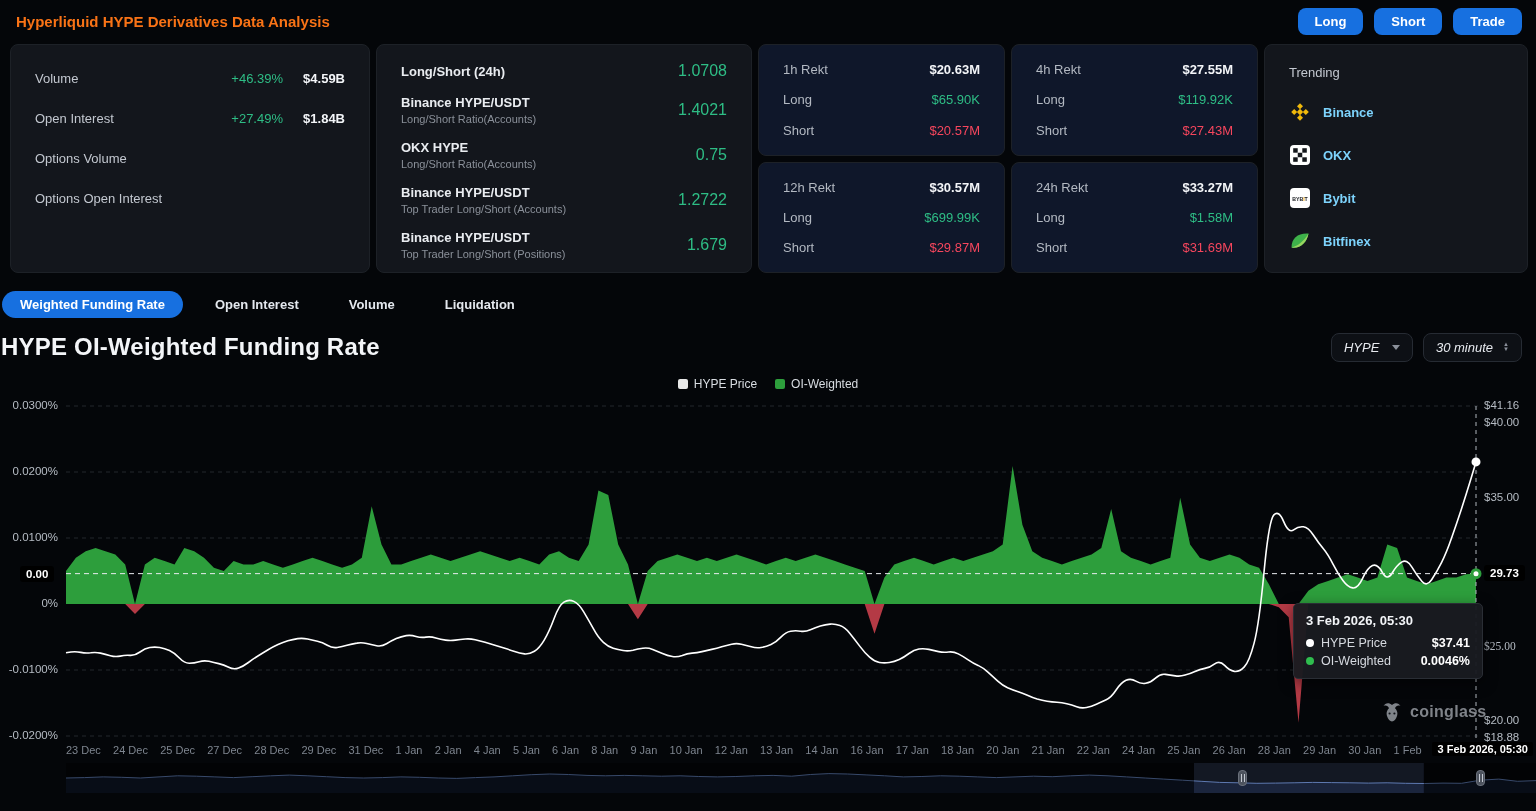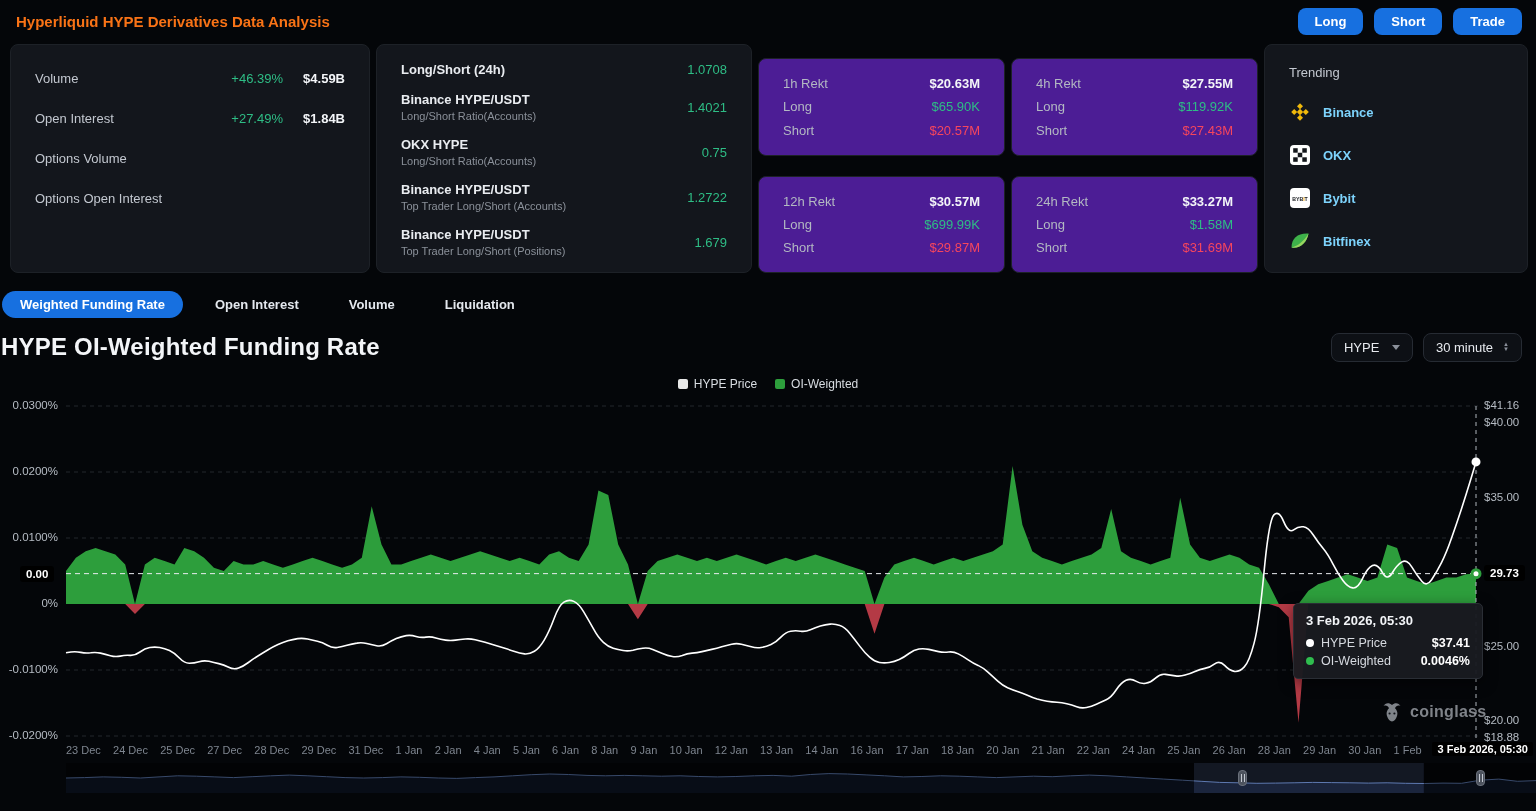--- a/index.html
+++ b/index.html
@@ -20,24 +20,24 @@
   .card.stats { width:360px; padding:26px 24px; display:flex; flex-direction:column; gap:25px; }
   .stat-row { display:flex; align-items:center; font-size:13px; }
   .stat-label { color:#c3c8d0; flex:1; }
   .stat-change { color:#2ebd85; width:70px; text-align:right; }
   .stat-value { color:#f3f5f8; font-weight:700; width:62px; text-align:right; }
   .card.ratios { width:376px; padding:17px 24px; display:flex; flex-direction:column; justify-content:space-between;gap:15px; }
   .ratio-row { display:flex; align-items:center; }
   .ratio-titles { flex:1; }
   .ratio-title { font-size:13px; font-weight:700; color:#e9ecf0; }
   .ratio-sub { font-size:11px; color:#8a9099; margin-top:3px; }
-  .ratio-value { font-size:13px; color:#2ebd85;margin-left:48px; }
+  .ratio-value { font-size:16px; color:#2ebd85;margin-left:48px; }
   .rekt-grid { width:500px; display:grid; grid-template-columns:1fr 1fr; grid-template-rows:1fr 1fr; gap:6px; }
-  .rekt-card { background:#4c1d95; border:1px solid #1d2127; border-radius:8px; padding:17px 24px;
-    display:flex; flex-direction:column; justify-content:space-between;margin-top:14px; }
+  .rekt-card { background:#0f172a; border:1px solid #1d2127; border-radius:8px; padding:17px 24px;
+    display:flex; flex-direction:column; justify-content:space-between; }
   .rekt-row { display:flex; justify-content:space-between; font-size:13px; }
   .rekt-row .lbl { color:#b3b9c2; }
   .rekt-row .val-total { color:#f3f5f8; font-weight:700; }
   .rekt-row .val-long { color:#2ebd85; }
   .rekt-row .val-short { color:#f6465d; }
   .card.trending { flex:1; padding:20px 24px; }
   .trending-title { font-size:13px; color:#c3c8d0; margin-bottom:6px; }
   .trend-item { display:flex; align-items:center; gap:12px; margin-top:21px; cursor:pointer; }
   .trend-name { font-size:13px; font-weight:700; color:#7dd3fc; }
   .trend-ico { width:22px; height:22px; display:inline-flex; }
@@ -45,21 +45,21 @@
   
   .tabs-row { display:flex; align-items:center; gap:14px; margin:17px 0 0 2px; height:28px; }
   .tab { font-size:13px; font-weight:700; color:#e4e8ee; padding:6px 18px; border-radius:999px; cursor:pointer; }
   .tab.active { background:#1770e0; color:#fff; }
 
   
   .section-head { display:flex; align-items:center; justify-content:space-between; margin:13px 14px 0 1px; height:32px; }
   .section-head h2 { font-size:24px; font-weight:700; color:#f3f5f8; letter-spacing:.2px; }
   .selects { display:flex; gap:10px; }
   .select-box { display:flex; align-items:center; gap:10px; background:#0d1015; border:1px solid #262b33;
-    border-radius:8px; padding:6px 12px; font-size:13px; color:#e6e9ee; cursor:pointer; min-width:82px; justify-content:space-between; }
+    border-radius:8px; padding:6px 12px; font-size:13px; color:#e6e9ee; cursor:pointer; min-width:82px; justify-content:space-between;font-style:italic; }
   .caret-down { width:0; height:0; border-left:4px solid transparent; border-right:4px solid transparent; border-top:5px solid #8a909a; }
   .caret-ud { display:flex; flex-direction:column; line-height:5px; font-size:6px; color:#8a909a; }
 
   
   .chart-area { position:relative; height:441px; margin-top:8px; }
   .legend { position:absolute; top:6px; left:0; width:100%; display:flex; justify-content:center; gap:18px; }
   .legend-item { display:flex; align-items:center; gap:6px; font-size:12px; color:#d9dde2; cursor:pointer; }
   .legend-swatch { width:10px; height:10px; border-radius:2px; }
   #chart-svg { position:absolute; left:0; top:25px; }
   .ylabel { position:absolute; font-size:11.5px; color:#b6bcc4; }
@@ -325,21 +325,21 @@
     <div id="y-labels">
         <span class="ylabel left" style="left: 0px; top: 28px;">0.0300%</span>
         <span class="ylabel left" style="left: 0px; top: 94px;">0.0200%</span>
         <span class="ylabel left" style="left: 0px; top: 160px;">0.0100%</span>
         <span class="ylabel left" style="left: 0px; top: 226px;">0%</span>
         <span class="ylabel left" style="left: 0px; top: 292px;">-0.0100%</span>
         <span class="ylabel left" style="left: 0px; top: 358px;">-0.0200%</span>
         <span class="ylabel" style="left: 1484px; top: 28px; text-align: right;">$41.16</span>
         <span class="ylabel" style="left: 1484px; top: 45.2855px;">$40.00</span>
         <span class="ylabel" style="left: 1484px; top: 119.792px;">$35.00</span>
-        <span class="ylabel" style="left: 1484px; top: 268.804px;">$25.00</span>
+        <span class="ylabel" style="left: 1484px; top: 268.804px; font-family: Liberation Serif, serif;">$25.00</span>
         <span class="ylabel" style="left: 1484px; top: 343.311px;">$20.00</span>
         <span class="ylabel" style="left: 1484px; top: 360px;">$18.88</span>
       </div>
     <div class="badge" style="left:20px; top:195px;">0.00</div>
     <div class="badge" style="left:1484px; top:194px;">29.73</div>
     <div class="xaxis" id="xaxis">
         <span>23 Dec</span>
         <span>24 Dec</span>
         <span>25 Dec</span>
         <span>27 Dec</span>

